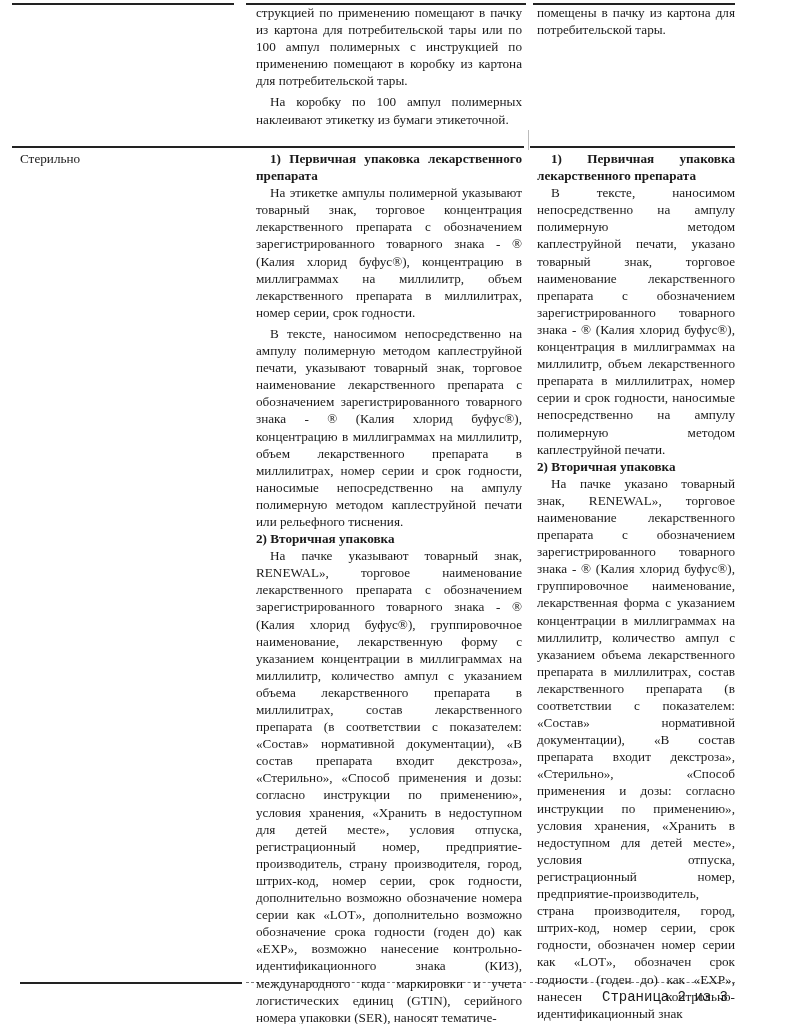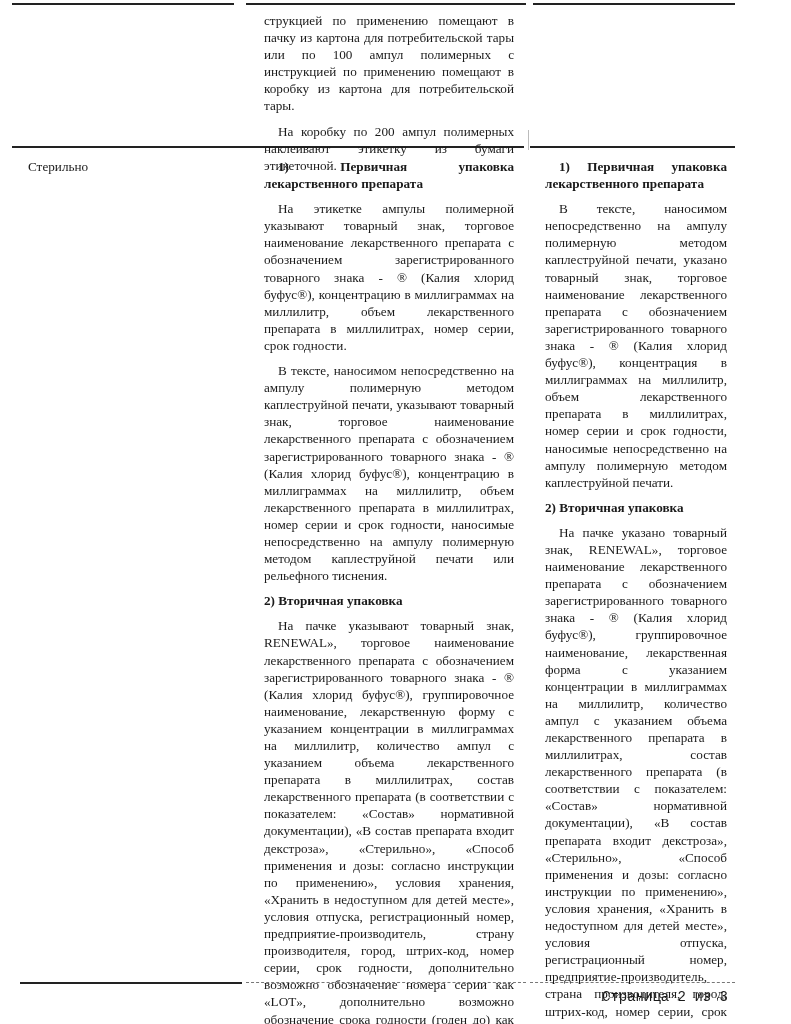--- a/index.html
+++ b/index.html
@@ -2,21 +2,21 @@
 <html><head>
 <meta charset="utf-8">
 <style>
   html, body { margin:0; padding:0; background:#ffffff; }
   body { width:791px; height:1024px; position:relative; overflow:hidden;
          font-family:"Liberation Serif","DejaVu Serif",serif; color:#1a1a1a; }
   .page { position:absolute; left:0; top:0; width:791px; height:1024px; }
   .hline { position:absolute; height:0; border-top:2px solid #222; }
   .vdot { position:absolute; width:1px; background:#bbb; }
   .cell { position:absolute; font-size:13.2px; line-height:17.1px; }
-  .cell p { margin:8px; text-align:justify; }
+  .cell p { margin:0; text-align:justify; }
   .cell p.ind { text-indent:14px; }
   .cell p.gap { margin-top:4px; }
   .cell .h { font-weight:bold; }
   .c1 { left:20px; width:210px; }
   .c2 { left:256px; width:266px; }
   .c3 { left:537px; width:198px; }
   .footer { position:absolute; left:602px; top:989px; font-size:14px;font-family:Liberation Mono, monospace; }
 </style>
 </head>
 <body>
@@ -31,30 +31,33 @@
   <div class="hline" style="left:530px; top:146px; width:205px;"></div>
 
   <div class="hline" style="left:20px; top:982px; width:222px;"></div>
   <div class="hline" style="left:246px; top:982px; width:280px; border-top:1px dashed #777;"></div>
   <div class="hline" style="left:530px; top:982px; width:205px; border-top:1px dashed #777;"></div>
 
   <div class="vdot" style="left:528px; top:130px; height:20px;"></div>
 
   <div class="cell c2" style="top:4px;">
     <p>струкцией по применению помещают в пачку из картона для потребительской тары или по 100 ампул полимерных с инструкцией по применению помещают в коробку из картона для потребительской тары.</p>
-    <p class="ind gap">На коробку по 200 ампул полимерных наклеивают этикетку из бумаги этикеточной.</p>
+    <p class="ind gap">На коробку по 100 ампул полимерных наклеивают этикетку из бумаги этикеточной.</p>
+  </div>
+  <div class="cell c3" style="top:4px;">
+    <p>помещены в пачку из картона для потребительской тары.</p>
   </div>
 
   <div class="cell c1" style="top:150px;">
     <p>Стерильно</p>
   </div>
 
   <div class="cell c2" style="top:150px;">
     <p class="h ind">1) Первичная упаковка лекарственного препарата</p>
-    <p class="ind">На этикетке ампулы полимерной указывают товарный знак, торговое наименование лекарственного препарата с обозначением зарегистрированного товарного знака - ® (Калия хлорид буфус®), концентрацию в миллиграммах на миллилитр, объем лекарственного препарата в миллилитрах, номер серии, срок годности.</p>
+    <p class="ind">На этикетке ампулы полимерной указывают товарный знак, торговое концентрация лекарственного препарата с обозначением зарегистрированного товарного знака - ® (Калия хлорид буфус®), концентрацию в миллиграммах на миллилитр, объем лекарственного препарата в миллилитрах, номер серии, срок годности.</p>
     <p class="ind gap">В тексте, наносимом непосредственно на ампулу полимерную методом каплеструйной печати, указывают товарный знак, торговое наименование лекарственного препарата с обозначением зарегистрированного товарного знака - ® (Калия хлорид буфус®), концентрацию в миллиграммах на миллилитр, объем лекарственного препарата в миллилитрах, номер серии и срок годности, наносимые непосредственно на ампулу полимерную методом каплеструйной печати или рельефного тиснения.</p>
     <p class="h">2) Вторичная упаковка</p>
     <p class="ind">На пачке указывают товарный знак, RENEWAL», торговое наименование лекарственного препарата с обозначением зарегистрированного товарного знака - ® (Калия хлорид буфус®), группировочное наименование, лекарственную форму с указанием концентрации в миллиграммах на миллилитр, количество ампул с указанием объема лекарственного препарата в миллилитрах, состав лекарственного препарата (в соответствии с показателем: «Состав» нормативной документации), «В состав препарата входит декстроза», «Стерильно», «Способ применения и дозы: согласно инструкции по применению», условия хранения, «Хранить в недоступном для детей месте», условия отпуска, регистрационный номер, предприятие-производитель, страну производителя, город, штрих-код, номер серии, срок годности, дополнительно возможно обозначение номера серии как «LOT», дополнительно возможно обозначение срока годности (годен до) как «EXP», возможно нанесение контрольно-идентификационного знака (КИЗ), международного кода маркировки и учета логистических единиц (GTIN), серийного номера упаковки (SER), наносят тематиче-</p>
   </div>
 
   <div class="cell c3" style="top:150px;">
     <p class="h ind">1) Первичная упаковка лекарственного препарата</p>
     <p class="ind">В тексте, наносимом непосредственно на ампулу полимерную методом каплеструйной печати, указано товарный знак, торговое наименование лекарственного препарата с обозначением зарегистрированного товарного знака - ® (Калия хлорид буфус®), концентрация в миллиграммах на миллилитр, объем лекарственного препарата в миллилитрах, номер серии и срок годности, наносимые непосредственно на ампулу полимерную методом каплеструйной печати.</p>
     <p class="h">2) Вторичная упаковка</p>
     <p class="ind">На пачке указано товарный знак, RENEWAL», торговое наименование лекарственного препарата с обозначением зарегистрированного товарного знака - ® (Калия хлорид буфус®), группировочное наименование, лекарственная форма с указанием концентрации в миллиграммах на миллилитр, количество ампул с указанием объема лекарственного препарата в миллилитрах, состав лекарственного препарата (в соответствии с показателем: «Состав» нормативной документации), «В состав препарата входит декстроза», «Стерильно», «Способ применения и дозы: согласно инструкции по применению», условия хранения, «Хранить в недоступном для детей месте», условия отпуска, регистрационный номер, предприятие-производитель, страна производителя, город, штрих-код, номер серии, срок годности, обозначен номер серии как «LOT», обозначен срок годности (годен до) как «EXP», нанесен контрольно-идентификационный знак</p>

